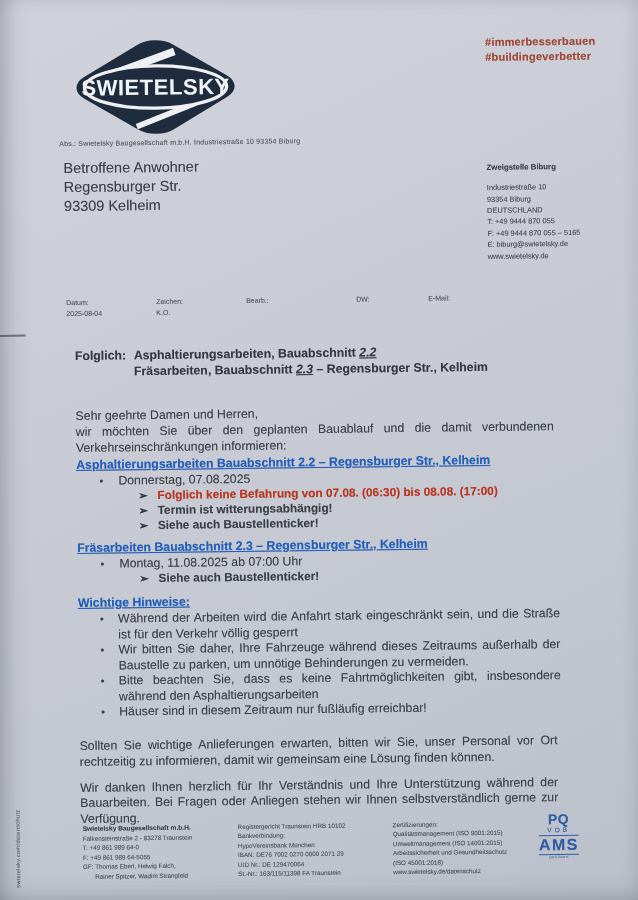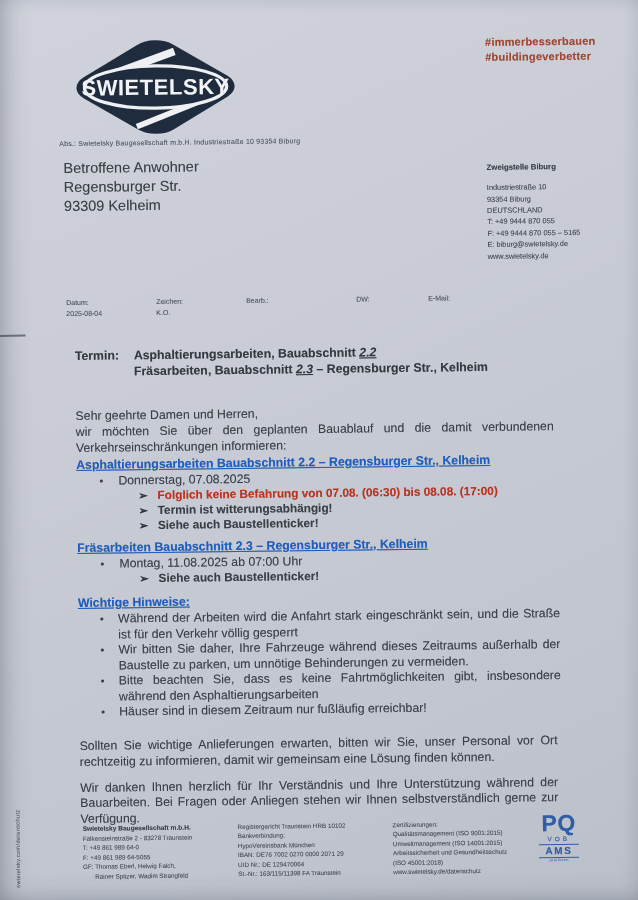--- a/index.html
+++ b/index.html
@@ -49,23 +49,23 @@
   .nrow .dot{flex:none;margin-left:22px;width:18px;font-size:11px;}
   .nrow .ntext{flex:1;text-align:justify;}
   .closing1{line-height:16px;} .closing2{line-height:15.5px;}
 
   
   .footer{top:821px;font-size:6.3px;line-height:1.5;color:#4b4f57;}
   .fc1{left:78px;width:150px;} .fc2{left:233px;width:150px;} .fc3{left:388px;width:140px;}
   .ft{font-weight:bold;font-size:6.6px;color:#3a3e45;}
   .gf2{padding-left:12px;}
   .pqbox{left:534px;top:815px;width:40px;color:#2f5da8;text-align:center;line-height:1;}
-  .pq1{font-size:23px;font-weight:bold;letter-spacing:.5px;}
+  .pq1{font-size:14px;font-weight:bold;letter-spacing:.5px;}
   .pq2{font-size:6.5px;letter-spacing:3px;margin:1px 0;border-bottom:1px solid #2f5da8;padding-bottom:1px;}
-  .pq3{font-size:10px;font-weight:bold;letter-spacing:1.5px;border-bottom:1px solid #2f5da8;padding-bottom:1px;}
+  .pq3{font-size:16px;font-weight:bold;letter-spacing:1.5px;border-bottom:1px solid #2f5da8;padding-bottom:1px;}
   .pq4{font-size:3.5px;letter-spacing:.4px;color:#3f5f95;margin-top:1px;}
   .sidetext{left:10px;top:884px;transform:rotate(-90deg);transform-origin:0 0;font-size:5.5px;color:#5c6068;letter-spacing:.4px;white-space:nowrap;}
 </style>
 </head>
 <body>
 
 <div class="sheet">
 
   <div class="abs logo">
     <svg width="192" height="106" viewBox="0 0 200 110">
@@ -119,21 +119,21 @@
   </div>
   <div class="abs ref r-email">
     <span class="lab">E-Mail:</span>
   </div>
 
   <div class="abs foldmark"></div>
 
   <div class="abs content">
 
     <div class="subject">
-      <span class="slab">Termin:</span>
+      <span class="slab">Folglich:</span>
       <span>
         <span>Asphaltierungsarbeiten, Bauabschnitt </span><span class="u">2.2</span><br>
         <span>Fräsarbeiten, Bauabschnitt </span><span class="u">2.3</span><span> – Regensburger Str., Kelheim</span>
       </span>
     </div>
 
     <p class="para salutation">Sehr geehrte Damen und Herren,</p>
 
     <p class="para intro">wir möchten Sie über den geplanten Bauablauf und die damit verbundenen Verkehrseinschränkungen informieren:</p>
 

